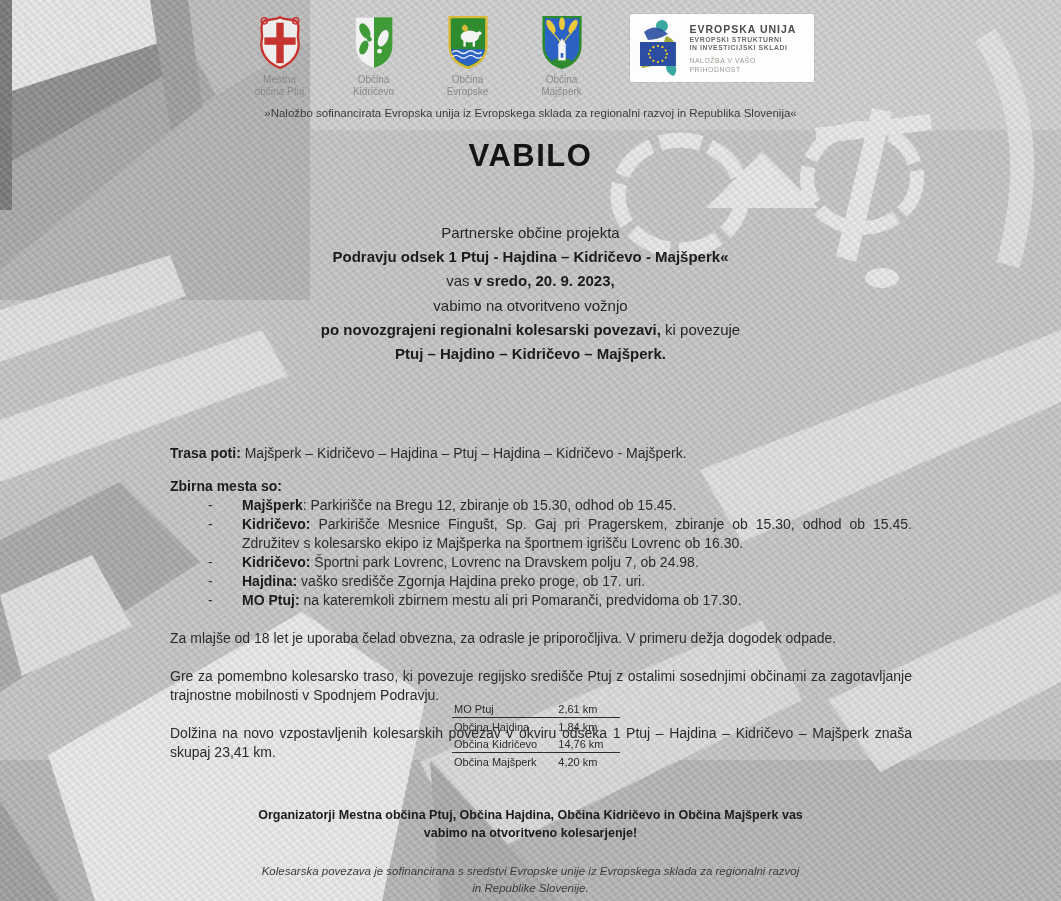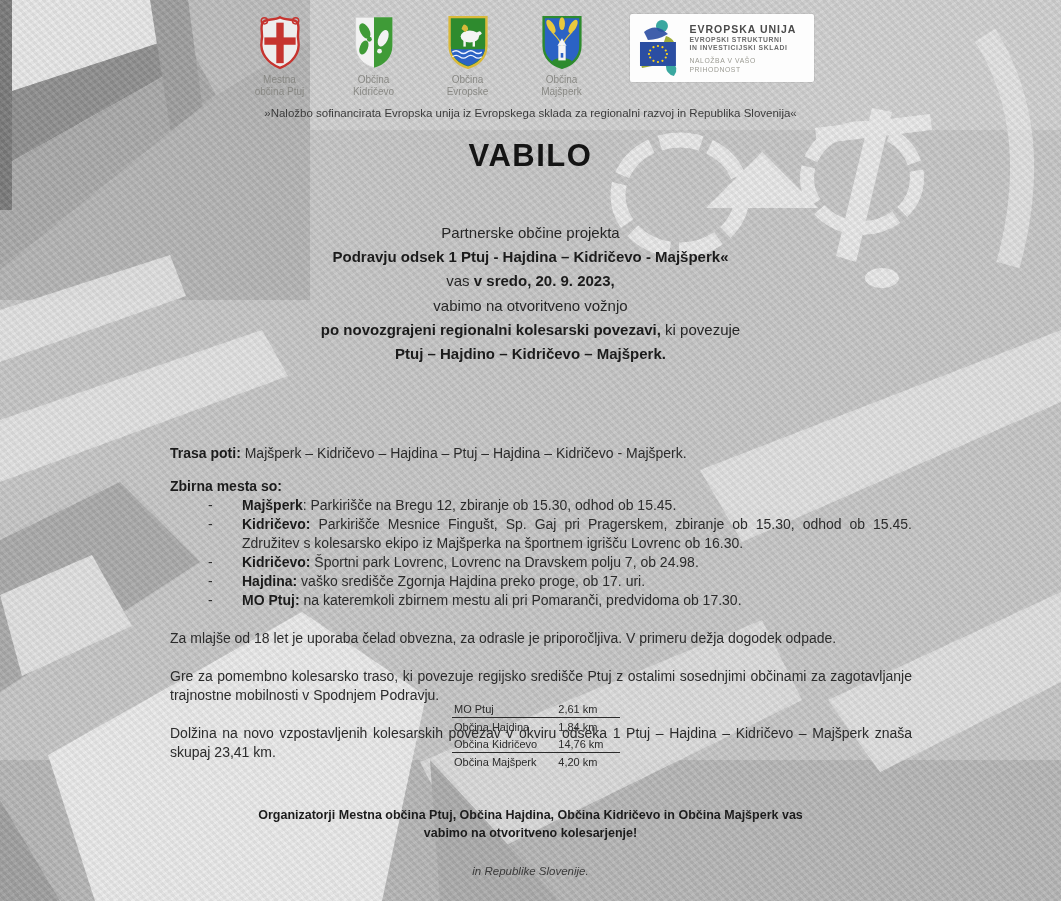--- a/index.html
+++ b/index.html
@@ -305,17 +305,18 @@
         </tr>
       </tbody>
     </table>
 
     <div class="organizers">
       <div>Organizatorji Mestna občina Ptuj, Občina Hajdina, Občina Kidričevo in Občina Majšperk vas</div>
       <div>vabimo na otvoritveno kolesarjenje!</div>
     </div>
 
     <div class="footnote">
+      <div>Kolesarska povezava je sofinancirana s sredstvi Evropske unije iz Evropskega sklada za regionalni razvoj</div>
       <div>in Republike Slovenije.</div>
     </div>
 
   </div>
 </div>
 
 </body></html>

